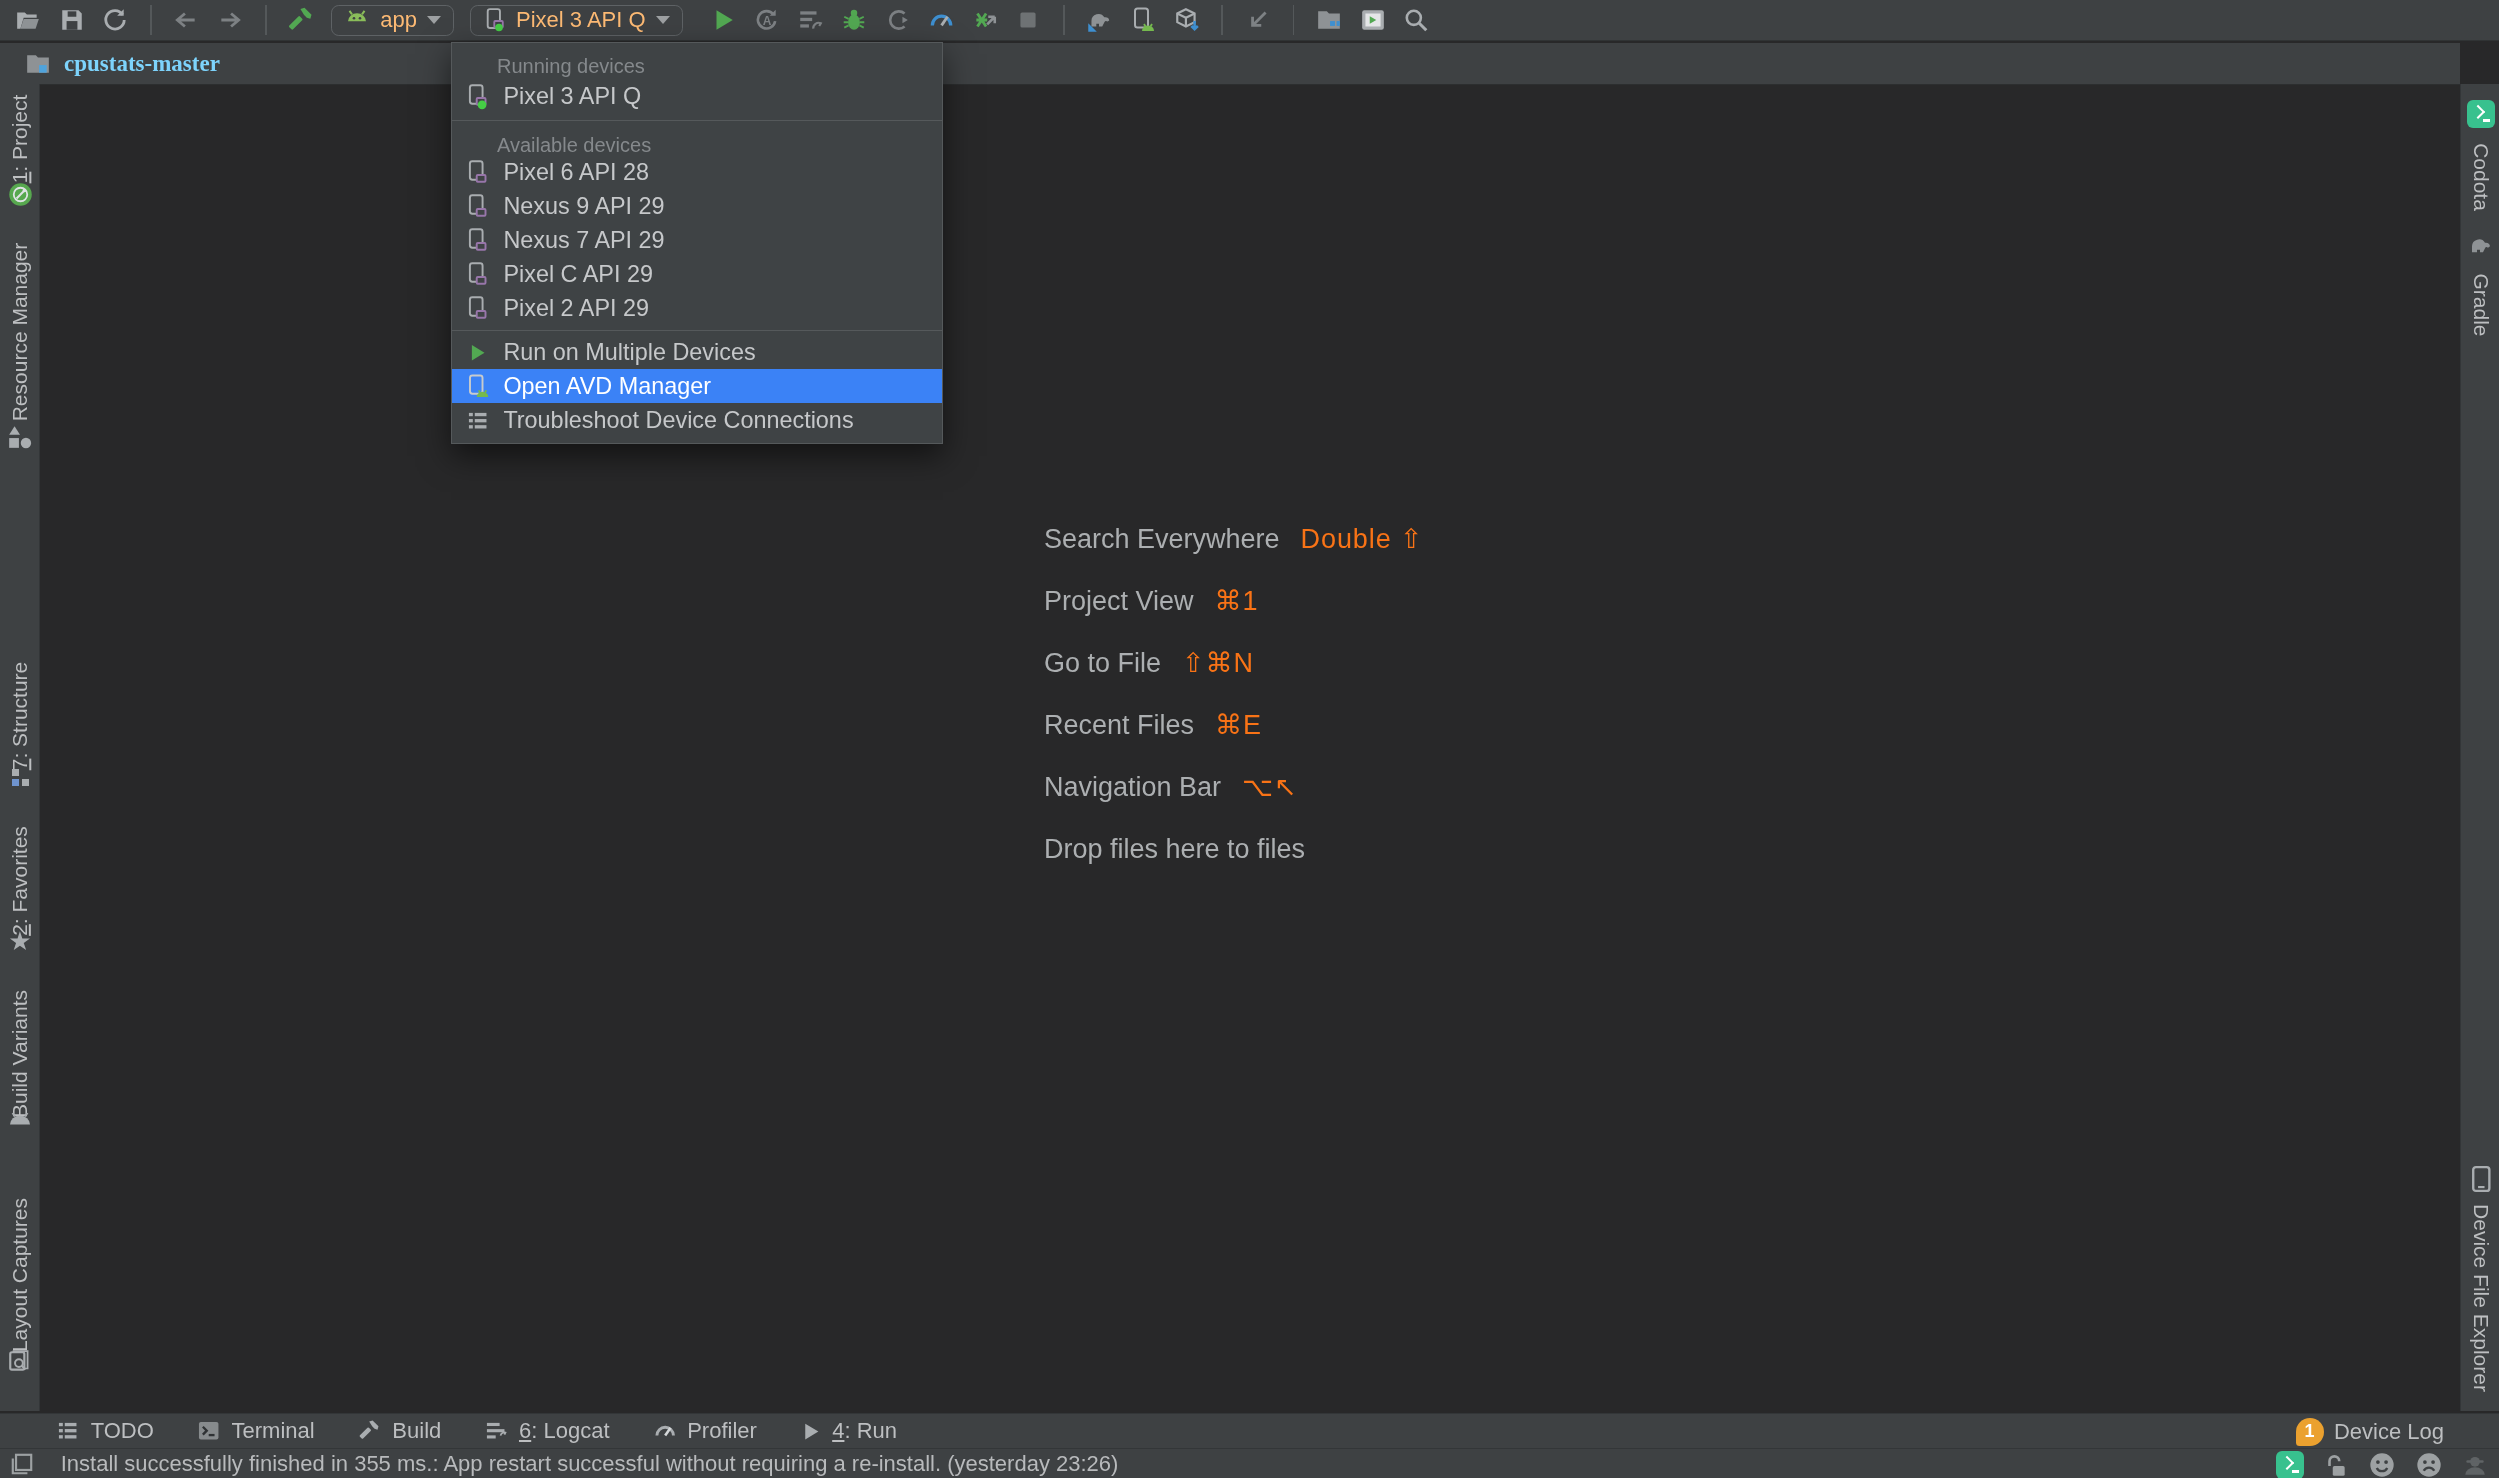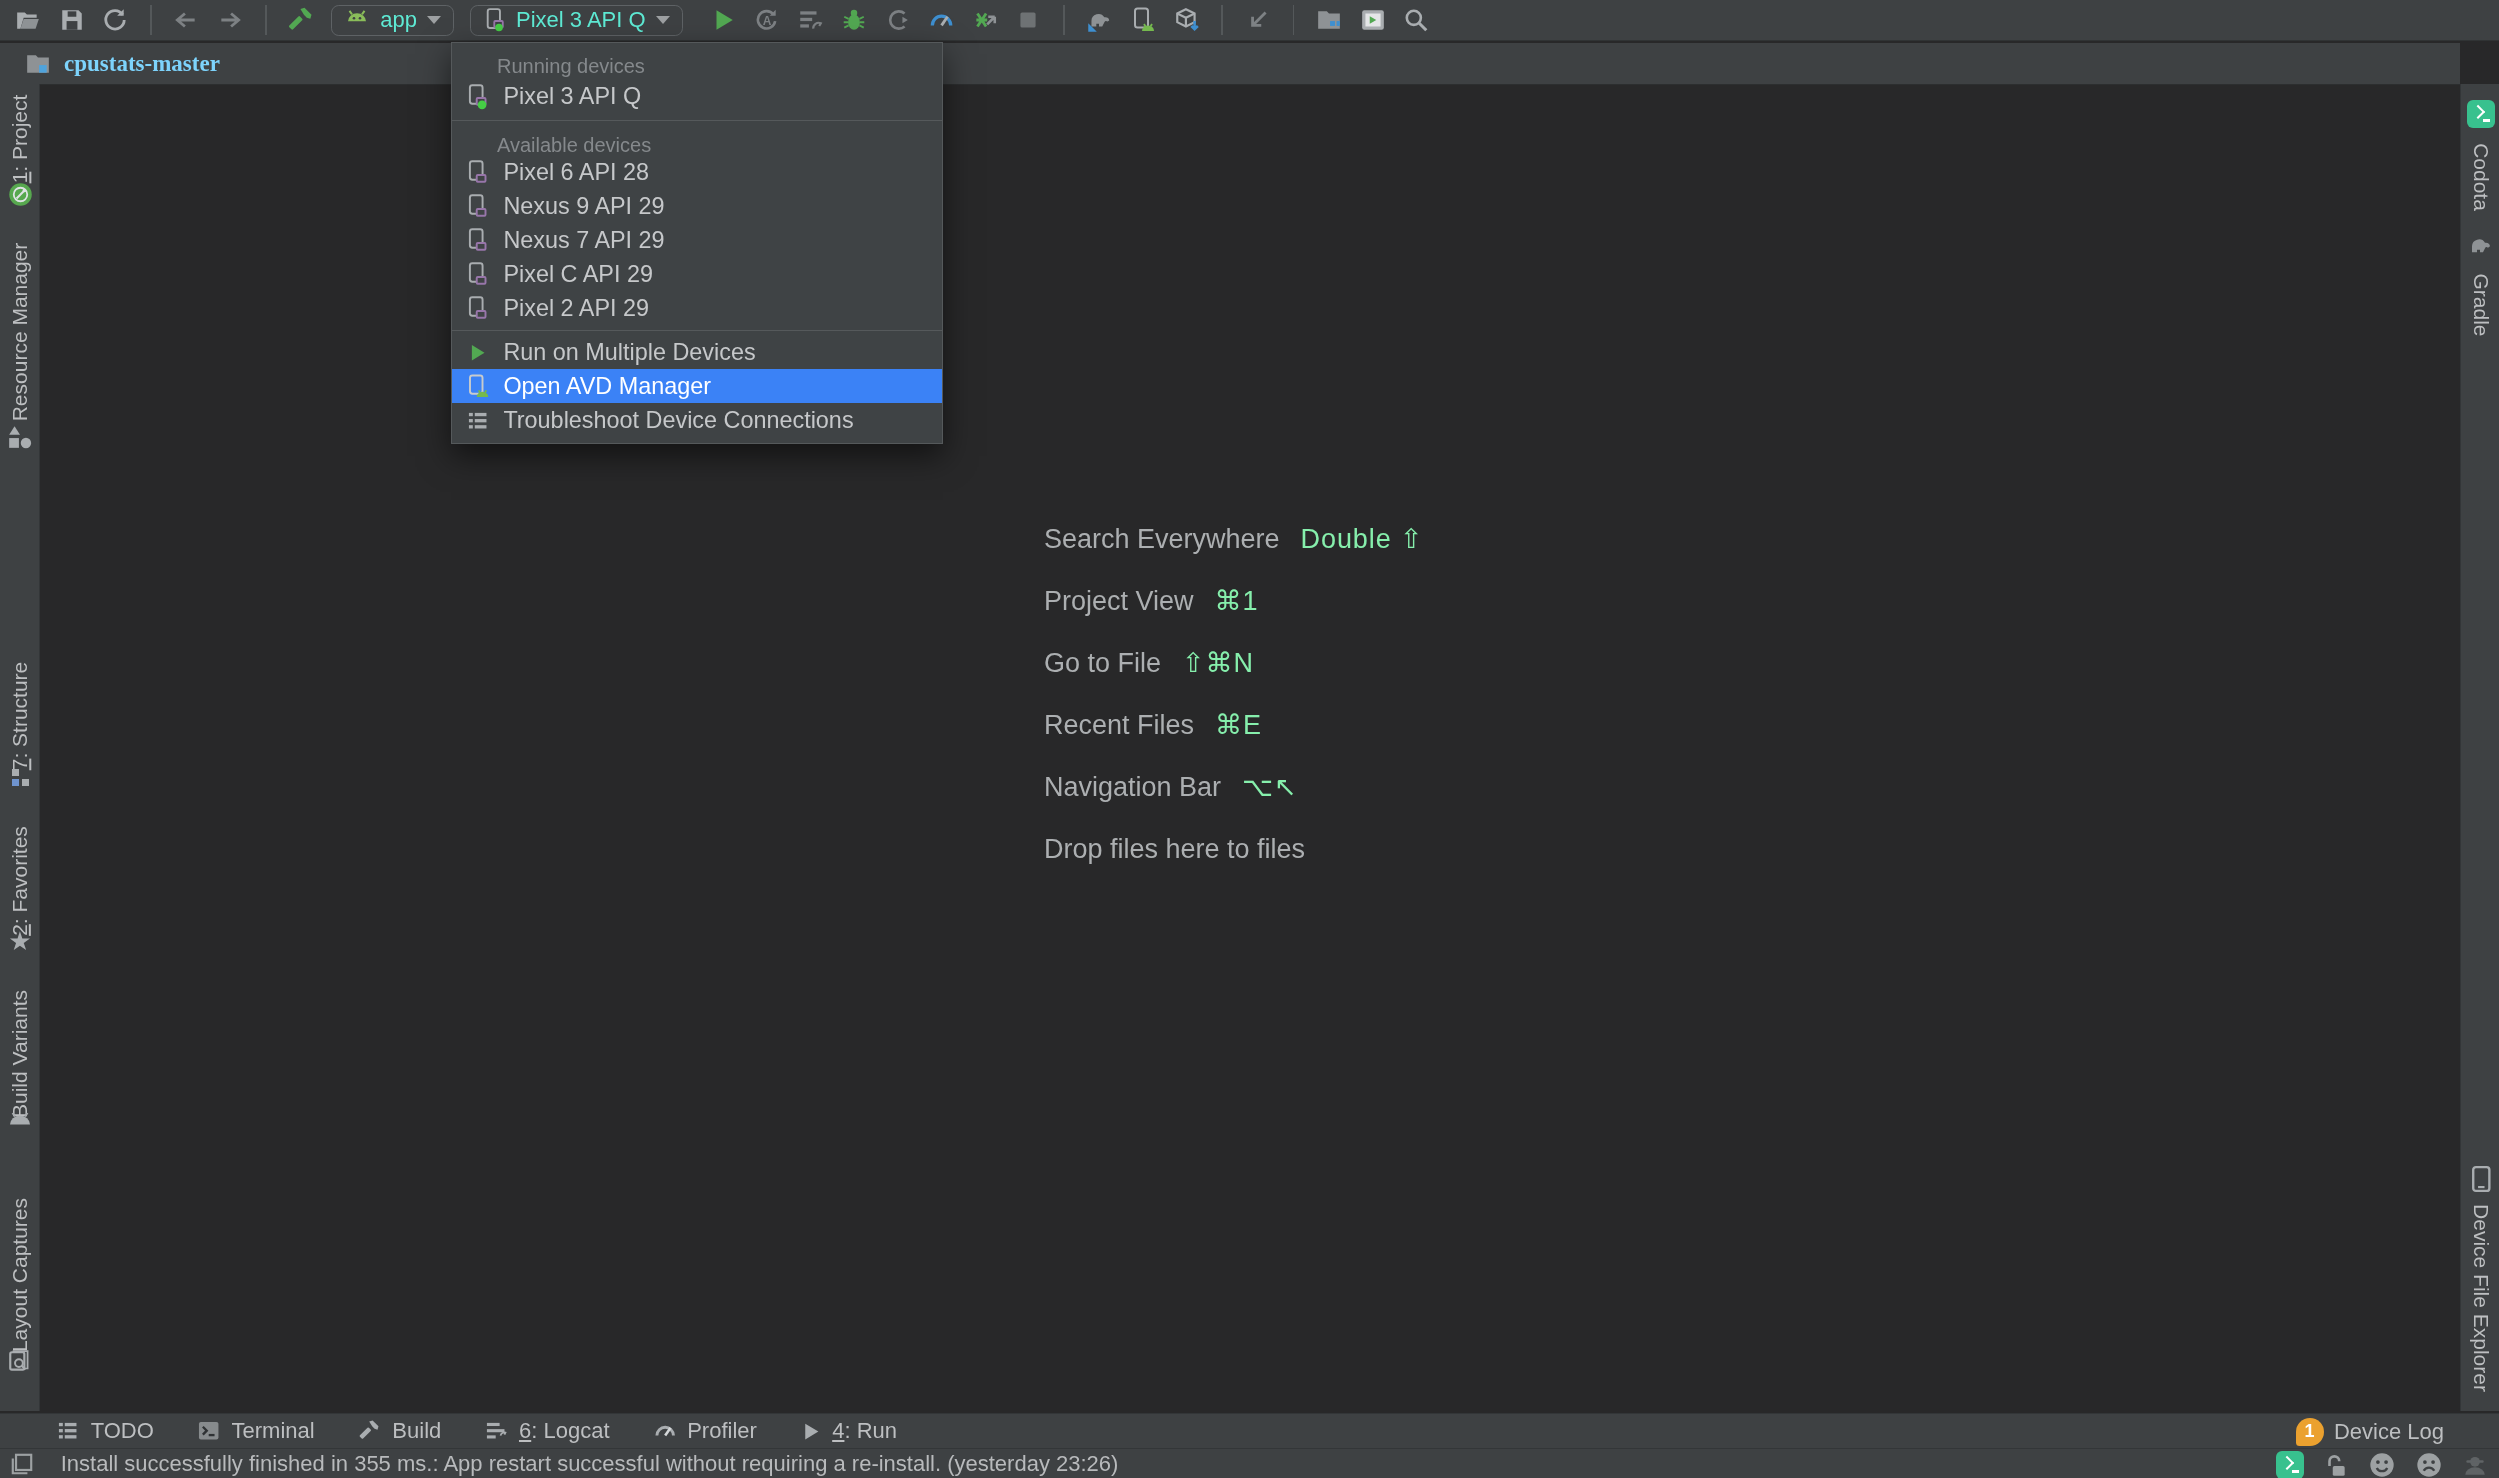--- a/index.html
+++ b/index.html
@@ -15,21 +15,21 @@
     position: absolute; top:0; left:0; right:0; height:41px;
     background:#3e4143; border-bottom:1.7px solid #303334;
     display:flex; align-items:center; padding-left:14px; column-gap:15.6px;
   }
   .tb-sep { width:1.7px; height:29.5px; background:#54585a; margin:0 5.2px; flex:none; }
   .ic { display:block; flex:none; }
   .tbtn { display:flex; align-items:center; justify-content:center; width:28px; height:31px; flex:none; cursor:default; }
   .combo {
     display:flex; align-items:center; gap:10.4px; height:31px;
     border:1.7px solid #5e6265; border-radius:7.8px; padding:0 12px;
-    font-size:22px; color:#5eead4; flex:none; cursor:default;
+    font-size:22px; color:#fdba74; flex:none; cursor:default;
   }
   .caret { width:0; height:0; border-left:7px solid transparent; border-right:7px solid transparent; border-top:8.7px solid #9da0a2; }
   
   .crumb-bar {
     position:absolute; top:43px; left:0; right:40px; height:42px;
     background:#3e4143; border-bottom:1.7px solid #2c2e2f;
     display:flex; align-items:center; padding-left:24px; gap:12px;
   }
   .crumb-bar .name { font-size:23px; font-weight:bold; color:#7dd3fc;font-family:Liberation Serif, serif; }
   
@@ -52,21 +52,21 @@
   .menu-item {
     height:34px; display:flex; align-items:center; padding-left:14px; gap:14px;
     font-size:23.4px; color:#c6c8ca; cursor:default;
   }
   .menu-item.tall { height:38px; }
   .menu-item.selected { background:#3b82f6; color:#ffffff; }
   .menu-sep { height:0.9px; background:#55595b; margin:4.3px 0; }
   
   .hints { position:absolute; left:1044px; top:521px; }
   .hint-row { height:36px; margin-bottom:26px; font-size:27px; color:#acafb1; display:flex; align-items:center; }
-  .hint-keys { color:#86efac; margin-left:21px; letter-spacing:0.9px; }
+  .hint-keys { color:#f97316; margin-left:21px; letter-spacing:0.9px; }
   
   .tools-bar {
     position:absolute; left:0; right:0; top:1413px; height:35px;
     background:#3e4143; border-top:1.7px solid #333638;
     display:flex; align-items:center; padding-left:56px; column-gap:43px;
     font-size:22px; color:#bdbfc1;
   }
   .tool { display:flex; align-items:center; gap:11.3px; cursor:default; }
   .event-log { position:absolute; right:56px; top:0; height:35px; display:flex; align-items:center; gap:10.4px; }
   .badge {

